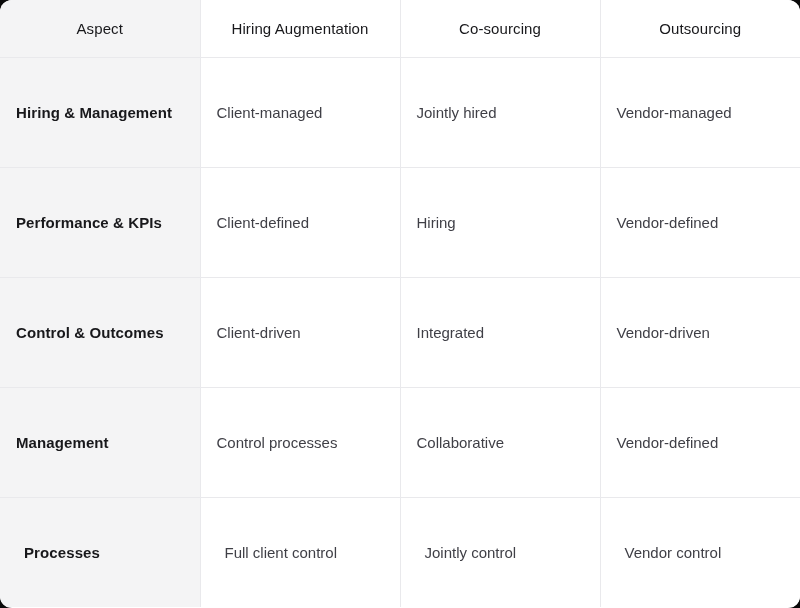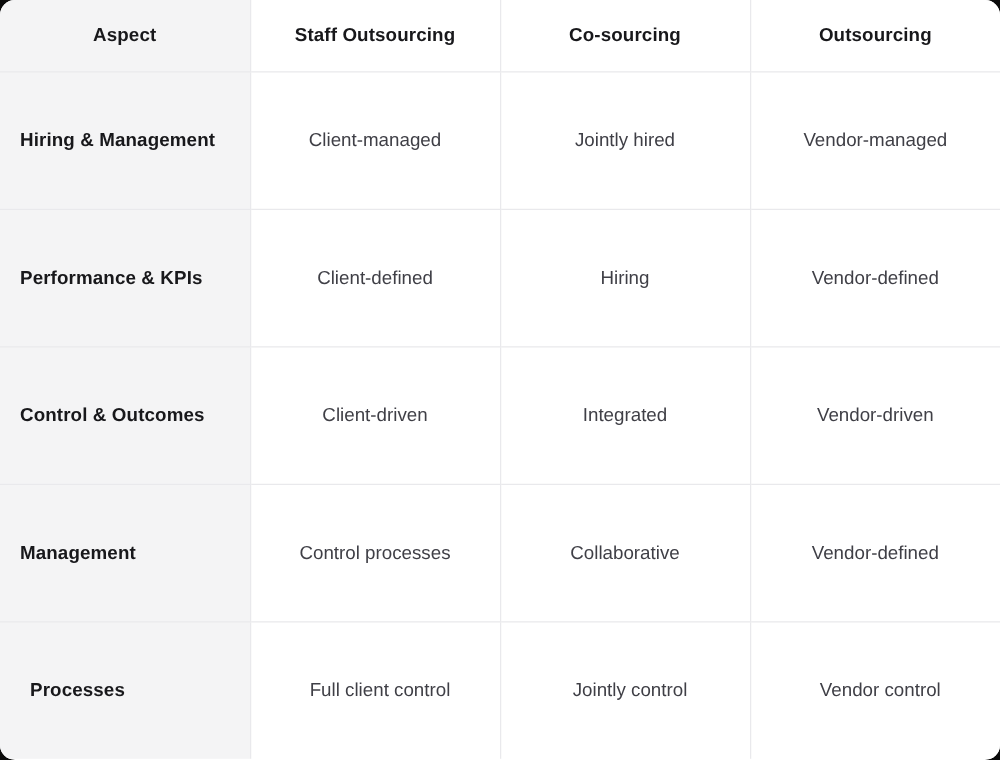--- a/index.html
+++ b/index.html
@@ -31,21 +31,21 @@
   table.comparison-table col.col-aspect,
   table.comparison-table col.col-data {
     width: 200px;
   }
 
   thead tr.header-row th {
     height: 57px;
     box-sizing: border-box;
     padding: 0 16px;
     font-size: 15px;
-    font-weight: bold;
+    font-weight: normal;
     color: #18181b;
     background: #ffffff;
     border-right: 1px solid #e9e9ec;
     border-bottom: 1px solid #e9e9ec;
     text-align: center;
     vertical-align: middle;
     letter-spacing: 0.1px;
   }
 
   thead tr.header-row th.header-aspect {
@@ -59,21 +59,21 @@
   tbody tr.body-row td {
     height: 110px;
     box-sizing: border-box;
     padding: 0 16px;
     font-size: 15px;
     font-weight: normal;
     color: #3f3f46;
     background: #ffffff;
     border-right: 1px solid #e9e9ec;
     border-bottom: 1px solid #e9e9ec;
-    text-align: center;
+    text-align: left;
     vertical-align: middle;
   }
 
   tbody tr.body-row td.cell-aspect {
     background: #f4f4f5;
     color: #18181b;
     font-weight: bold;
     text-align: left;
     letter-spacing: 0.1px;
     margin-left: 28px;
@@ -95,21 +95,21 @@
   <table class="comparison-table">
     <colgroup>
       <col class="col-aspect">
       <col class="col-data">
       <col class="col-data">
       <col class="col-data">
     </colgroup>
     <thead>
       <tr class="header-row">
         <th class="header-aspect">Aspect</th>
-        <th>Staff Outsourcing</th>
+        <th>Hiring Augmentation</th>
         <th>Co-sourcing</th>
         <th>Outsourcing</th>
       </tr>
     </thead>
     <tbody>
       <tr class="body-row">
         <td class="cell-aspect">Hiring &amp; Management</td>
         <td>Client-managed</td>
         <td>Jointly hired</td>
         <td>Vendor-managed</td>

